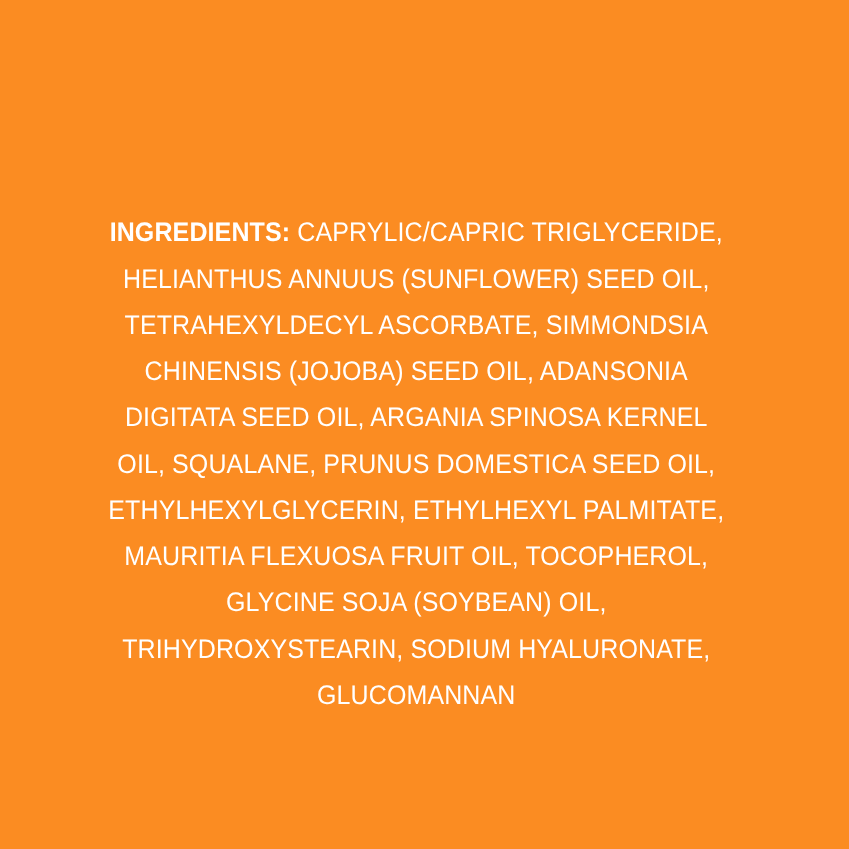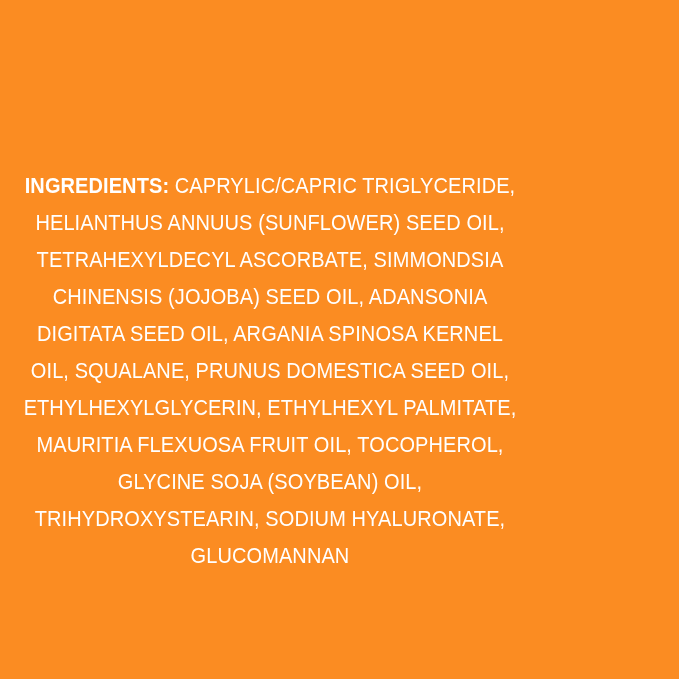--- a/index.html
+++ b/index.html
@@ -12,21 +12,21 @@
     background: #FB8C22;
     font-family: "Liberation Sans", sans-serif;
     overflow: hidden;
   }
   .panel {
     width: 603px;
     height: 679px;
     box-sizing: border-box;
     display: flex;
     align-items: flex-start;
-    justify-content: flex-start;
+    justify-content: flex-end;
   }
   .ingredients-block {
     width: 540px;
     margin-top: 168px;
     text-align: center;
     color: #FFFFFF;
     font-size: 21.5px;
     line-height: 37px;
     letter-spacing: 0.1px;
     font-stretch: condensed;

